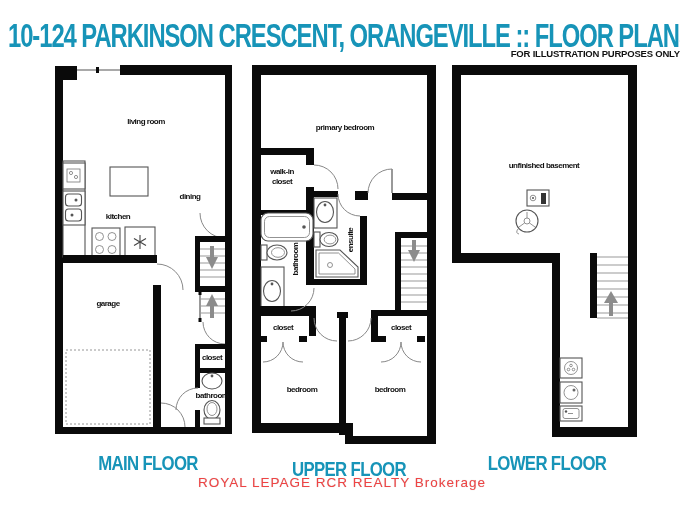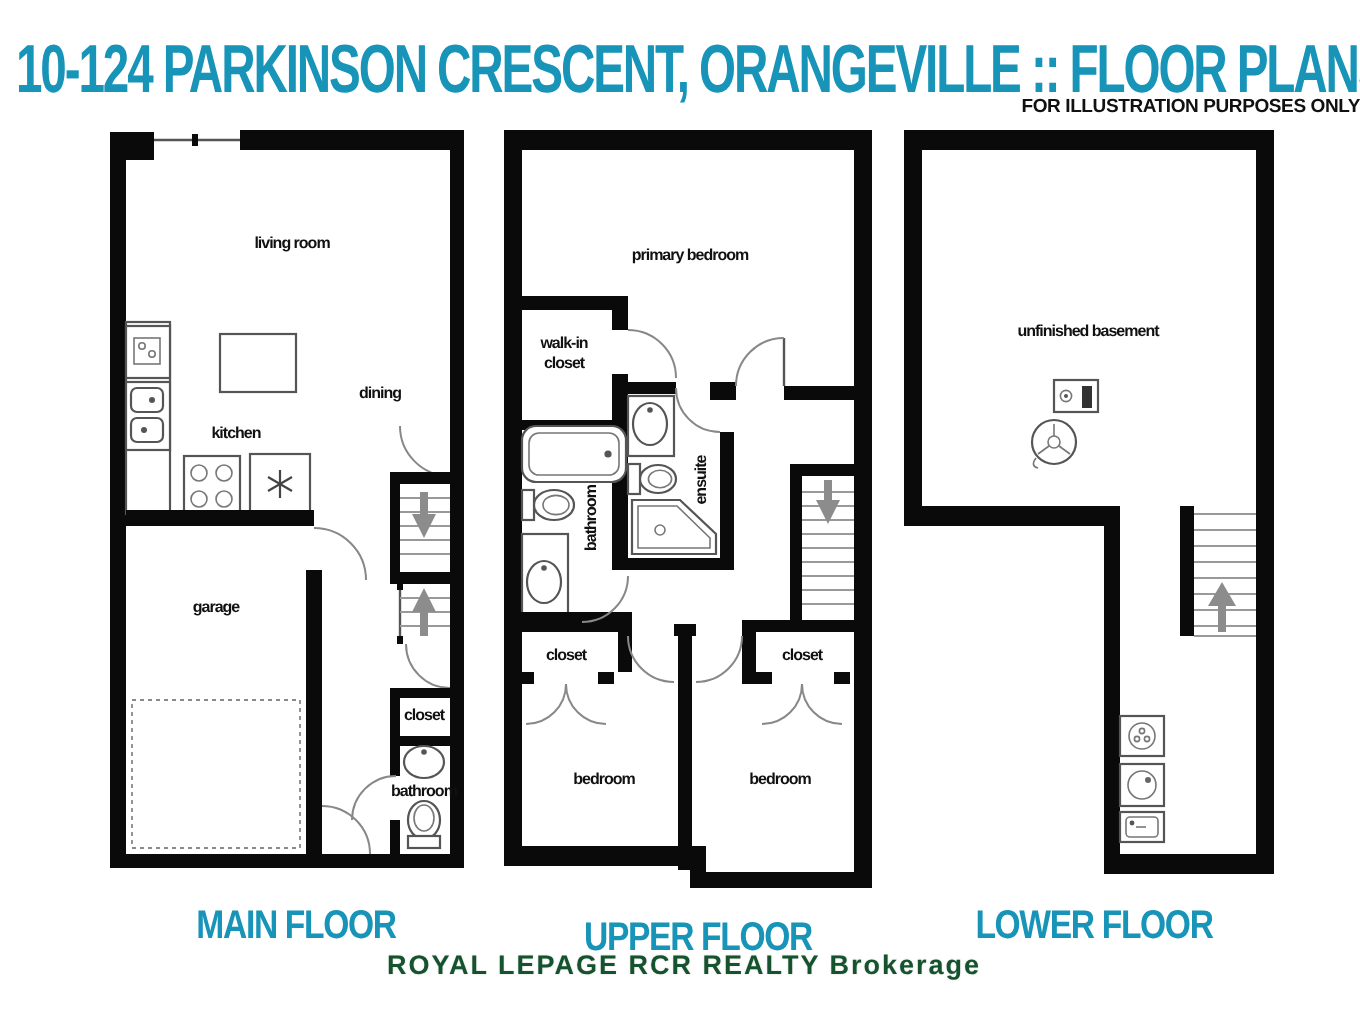--- a/index.html
+++ b/index.html
@@ -4,22 +4,22 @@
 <style>
   html,body{margin:0;padding:0;background:#ffffff;}
   #page{position:relative;width:680px;height:510px;background:#fff;overflow:hidden;
         font-family:"Liberation Sans",sans-serif;}
   .title{position:absolute;left:8px;top:16px;color:#1794b8;font-weight:bold;font-size:34px;
          letter-spacing:-1.5px;white-space:nowrap;transform:scaleX(.70);transform-origin:0 50%;}
   .disclaimer{position:absolute;right:0;top:48px;color:#111;font-weight:bold;font-size:9.5px;
          letter-spacing:-.2px;white-space:nowrap;margin-left:18px;}
   .floorlabel{position:absolute;width:160px;text-align:center;color:#1794b8;font-weight:bold;
          font-size:20px;letter-spacing:-.8px;white-space:nowrap;transform:scaleX(.84);}
-  .watermark{position:absolute;left:182px;top:475px;width:320px;text-align:center;color:#14532d;
-         font-weight:bold;font-size:13.5px;letter-spacing:1px;white-space:nowrap;
+  .watermark{position:absolute;left:182px;top:475px;width:320px;text-align:center;color:#ef4444;
+         font-weight:normal;font-size:13.5px;letter-spacing:1px;white-space:nowrap;
          text-shadow:0 0 1px #cfcfcf;}
   .plan{position:absolute;}
   
   .wall{fill:#0a0a0a;stroke:none;}
   .fix{fill:#ffffff;stroke:#555;stroke-width:1.1;}
   .fin{fill:none;stroke:#777;stroke-width:.8;}
   .thin{stroke:#555;stroke-width:1.2;fill:none;}
   .step{stroke:#999;stroke-width:1;fill:none;}
   .arc{fill:none;stroke:#888;stroke-width:1;}
   .dash{fill:none;stroke:#8a8a8a;stroke-width:.9;stroke-dasharray:2 2;}

